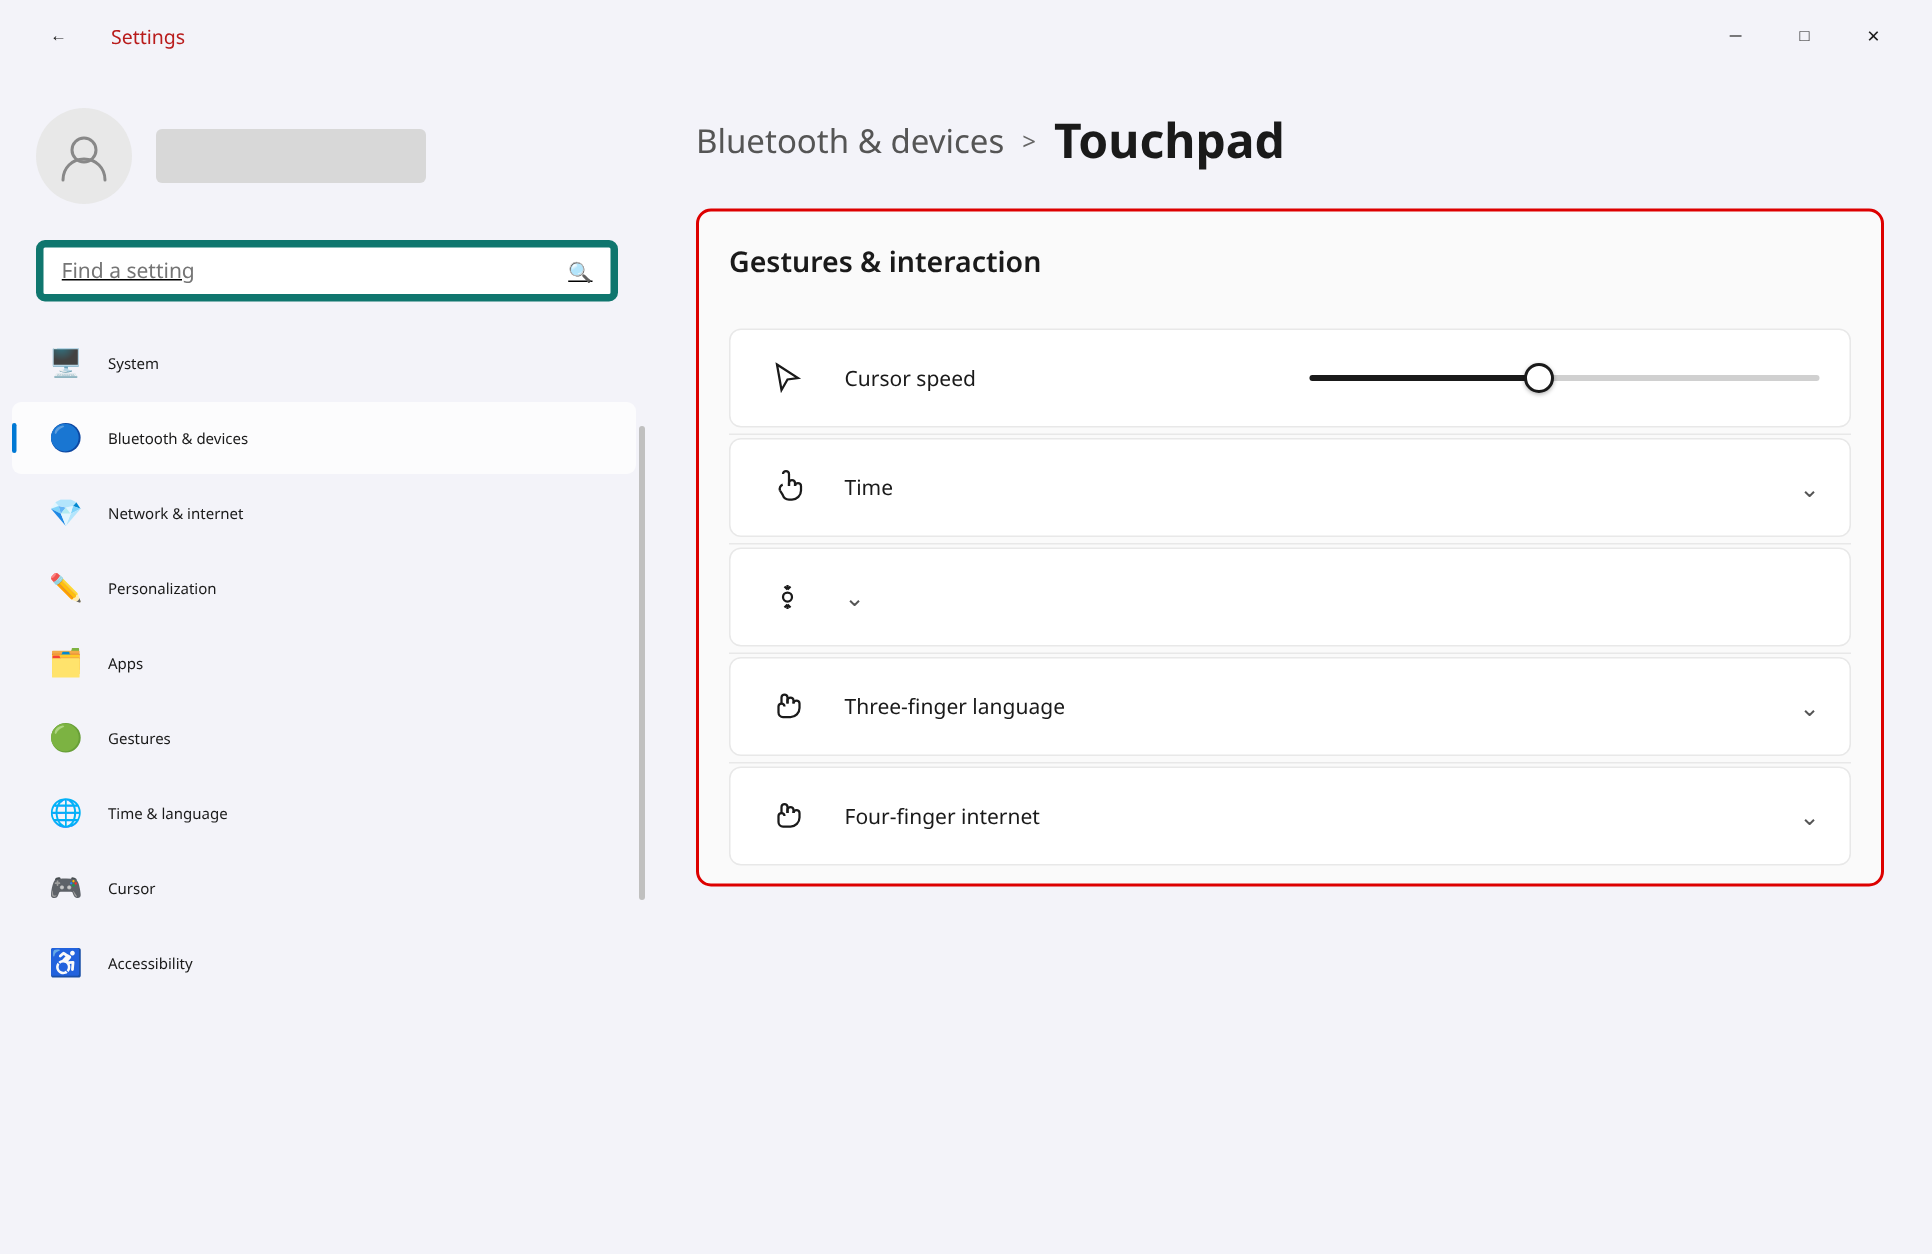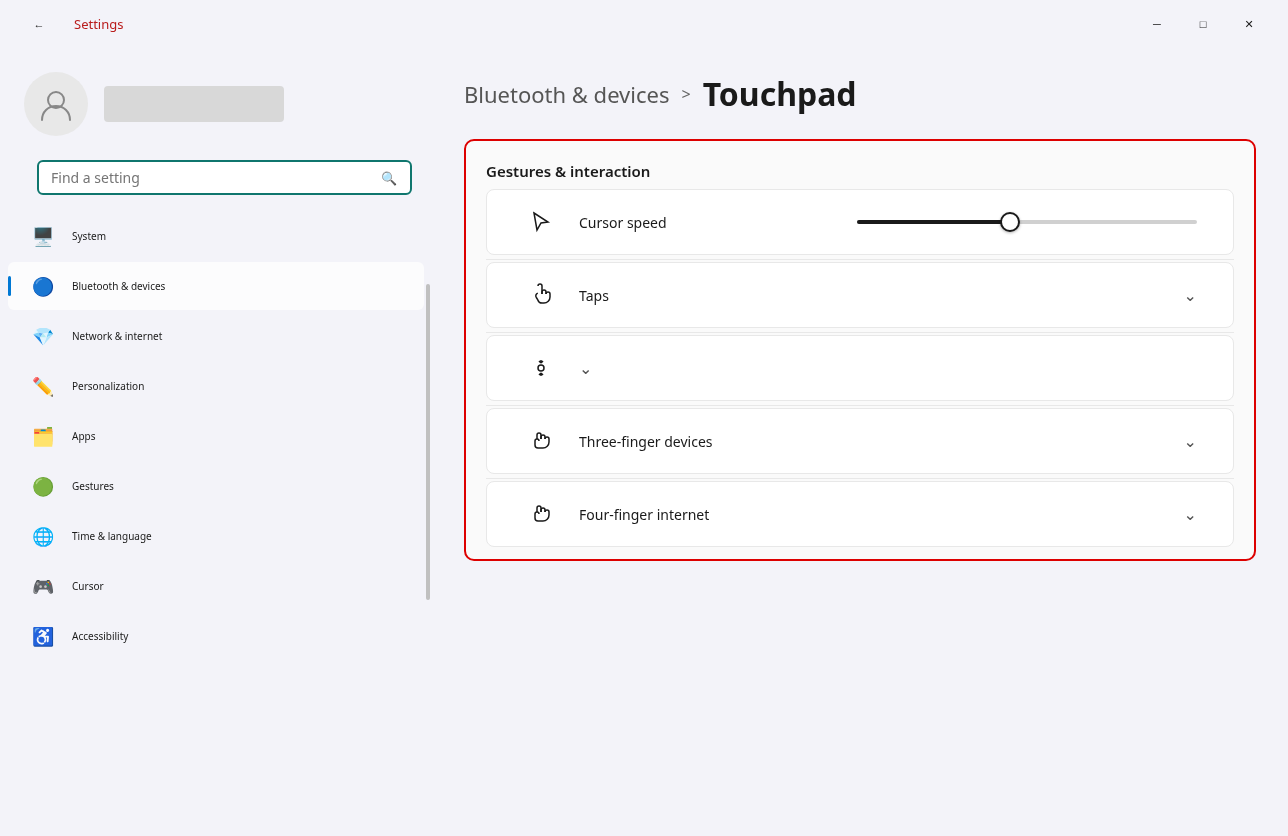--- a/index.html
+++ b/index.html
@@ -82,28 +82,29 @@
       flex-shrink: 0;
     }
     .avatar svg { color: #666; }
     .username-placeholder {
       width: 180px;
       height: 36px;
       background: #d8d8d8;
       border-radius: 4px;
     }
     .search-box {
-      margin: 4px 20px 16px 37px;
+      margin: 4px 20px 16px 24px;
       display: flex;
       align-items: center;
       background: white;
-      border: 2px solid #0f766e;
+      border: 5px solid #0f766e;
       border-radius: 6px;
       padding: 6px 12px;
       gap: 8px;
+      text-decoration: underline;
     }
     .search-box input {
       border: none;
       outline: none;
       font-size: 14px;
       color: #666;
       background: transparent;
       flex: 1;
       font-family: inherit;
     }
@@ -183,32 +184,32 @@
       color: #1a1a1a;
     }
     
     .card-container {
       border: 2px solid #d00;
       border-radius: 10px;
       background: #fafafa;
       padding: 20px 20px 8px 20px;
     }
     .section-title {
-      font-size: 15px;
+      font-size: 19px;
       font-weight: 600;
       color: #1a1a1a;
-      margin-bottom: 8px;
+      margin-bottom: 32px;
     }
     
     .setting-row {
       display: flex;
       align-items: center;
       background: white;
       border-radius: 8px;
-      padding: 14px 36px;
+      padding: 14px 20px;
       margin-bottom: 4px;
       cursor: pointer;
       border: 1px solid #e8e8e8;
     }
     .setting-icon {
       width: 36px;
       height: 36px;
       display: flex;
       align-items: center;
       justify-content: center;
@@ -372,21 +373,21 @@
 
       <div class="setting-row">
         <div class="setting-icon">
           <svg width="24" height="24" viewBox="0 0 24 24" fill="none" stroke="#1a1a1a" stroke-width="1.5">
             <path d="M9 3c0-1.1.9-2 2-2s2 .9 2 2v8"></path>
             <path d="M13 11V9c0-1.1.9-2 2-2s2 .9 2 2v2"></path>
             <path d="M17 11c0-1.1.9-2 2-2s2 .9 2 2v3c0 3.3-2.7 6-6 6h-2c-2 0-3.6-1.3-4.2-3.1L7 14"></path>
             <path d="M7 14c-.6-1.6.2-3.3 1.8-3.9"></path>
           </svg>
         </div>
-        <span class="setting-label">Taps</span>
+        <span class="setting-label">Time</span>
         <div class="setting-control">
           <span class="chevron-down">⌄</span>
         </div>
       </div>
 
       <div class="divider"></div>
 
       <div class="setting-row">
         <div class="setting-icon">
           <svg width="24" height="24" viewBox="0 0 24 24" fill="none" stroke="#1a1a1a" stroke-width="1.5">
@@ -402,21 +403,21 @@
       <div class="divider"></div>
 
       <div class="setting-row">
         <div class="setting-icon">
           <svg width="24" height="24" viewBox="0 0 24 24" fill="none" stroke="#1a1a1a" stroke-width="1.5">
             <path d="M8 10V6c0-1.1.9-2 2-2s2 .9 2 2v4"></path>
             <path d="M12 10V8c0-1.1.9-2 2-2s2 .9 2 2v2"></path>
             <path d="M16 10c0-1.1.9-2 2-2s2 .9 2 2v3c0 3.3-2.7 6-6 6H9c-1.7 0-3-1.3-3-3v-4c0-1.1.9-2 2-2s2 .9 2 2"></path>
           </svg>
         </div>
-        <span class="setting-label">Three-finger devices</span>
+        <span class="setting-label">Three-finger language</span>
         <div class="setting-control">
           <span class="chevron-down">⌄</span>
         </div>
       </div>
 
       <div class="divider"></div>
 
       <div class="setting-row">
         <div class="setting-icon">
           <svg width="24" height="24" viewBox="0 0 24 24" fill="none" stroke="#1a1a1a" stroke-width="1.5">

